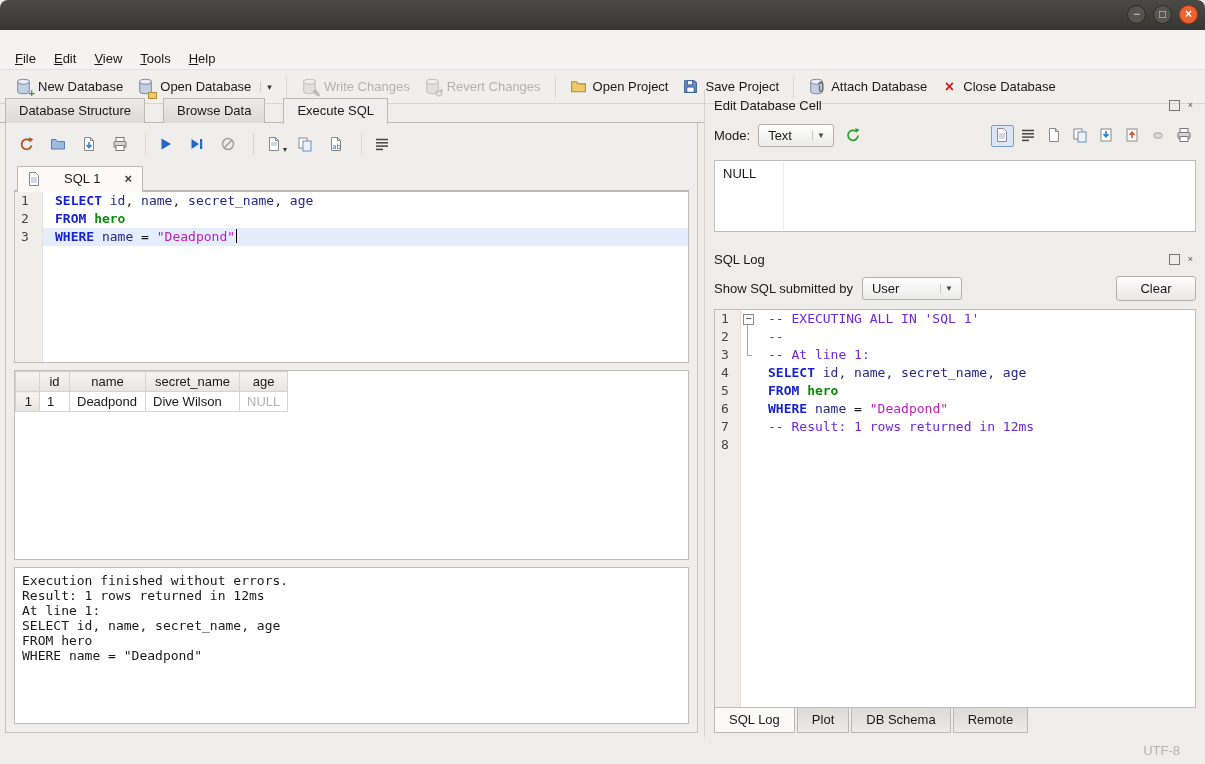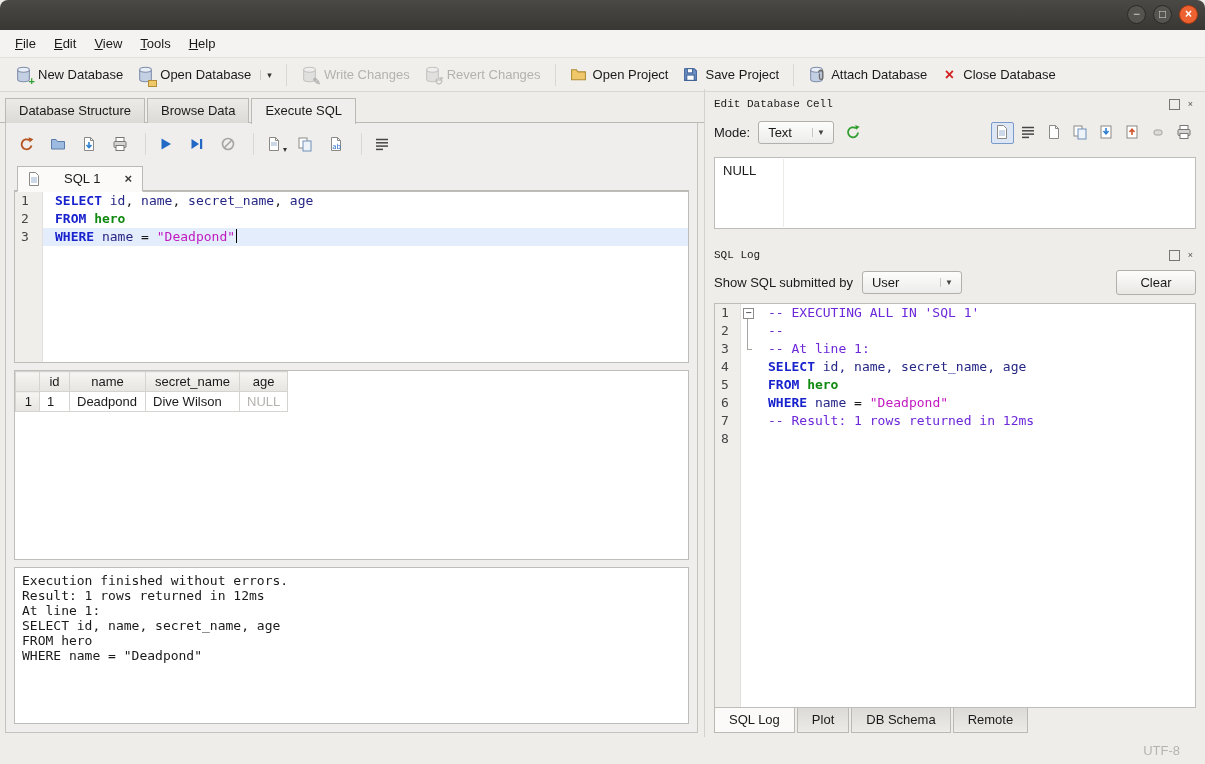--- a/index.html
+++ b/index.html
@@ -7,21 +7,21 @@
   #app { position: relative; width: 1205px; height: 764px; background: #efedea; font-size: 13px; color: #1a1a1a; overflow: hidden; }
 
   
   .titlebar { height: 30px; background: linear-gradient(#4b4945,#393733); border-radius: 8px 8px 0 0; display: flex; align-items: center; justify-content: center; position: relative; }
   .titlebar .title { color: #fff; font-weight: bold; font-size: 13px; }
   .winbtns { position: absolute; right: 7px; top: 5px; display: flex; gap: 7px; }
   .winbtn { width: 19px; height: 19px; border-radius: 50%; background: #56544f; border: 1px solid #2c2a27; color: #d9d7d3; font-size: 12px; line-height: 16px; text-align: center; }
   .winbtn.close { background: #ee6231; border-color: #aa3a10; color: #fff; font-weight: bold; }
 
   
-  .menubar { height: 28px; background: #f4f3f1; display: flex; align-items: center; padding-left: 6px; border-bottom: 1px solid #e3e1dd; }
+  .menubar { height: 40px; background: #f4f3f1; display: flex; align-items: flex-end; padding-left: 6px; border-bottom: 1px solid #e3e1dd; }
   .menu-item { display: inline-block; padding: 3px 9px; }
   .menu-item::first-letter { text-decoration: underline; }
 
   
   .toolbar { height: 34px; background: #f0efec; border-bottom: 1px solid #d9d7d3; display: flex; align-items: center; padding: 0 8px; }
   .tb-btn { display: flex; align-items: center; gap: 6px; padding: 4px 7px; white-space: nowrap; }
   .tb-btn.disabled { color: #b4b2ae; }
   .tb-sep { width: 1px; height: 22px; background: #d9d7d3; margin: 0 7px; flex: none; }
   .tb-dd { border-left: 1px solid #cfcdc9; margin-left: 3px; padding-left: 6px; font-size: 9px; color: #333; }
   .icon16 { width: 17px; height: 17px; display: inline-block; position: relative; flex: none; }
@@ -35,21 +35,21 @@
   .red-x { font-size: 16px; font-weight: bold; color: #d11f1f; line-height: 16px; width: 16px; text-align: center; }
 
   
   .main { position: absolute; top: 89px; left: 0; right: 0; bottom: 27px; display: flex; }
   .left-panel { width: 704px; flex: none; position: relative; padding-top: 9px; }
   .right-panel { flex: 1; border-left: 1px solid #d4d2ce; position: relative; }
 
   
   .tabbar { display: flex; align-items: flex-end; padding-left: 5px; height: 25px; position: relative; }
   .tabbar::after { content: ''; position: absolute; left: 0; right: 0; bottom: 0; border-bottom: 1px solid #bbb9b5; }
-  .tab { padding: 4px 13px 5px; background: linear-gradient(#ecebe8,#dcdad6); border: 1px solid #bbb9b5; border-bottom: none; margin-right: 2px; position: relative; z-index: 1; text-align: center; }
+  .tab { padding: 4px 13px 5px; background: linear-gradient(#ecebe8,#dcdad6); border: 1px solid #bbb9b5; border-bottom: none; margin-right: 18px; position: relative; z-index: 1; text-align: center; }
   .tab.active { background: #efeeec; padding-bottom: 6px; z-index: 3; margin-bottom: -1px; }
 
   .pane { position: absolute; top: 34px; left: 5px; right: 6px; bottom: 4px; border: 1px solid #c5c3bf; border-top: none; background: #efeeec; padding: 8px; display: flex; flex-direction: column; z-index: 2; }
 
   
   .iconrow { display: flex; align-items: center; height: 26px; flex: none; margin-bottom: 7px; }
   .ibtn { width: 26px; height: 24px; display: flex; align-items: center; justify-content: center; position: relative; margin-right: 5px; }
   .ibtn .dd { position: absolute; right: 0; bottom: 2px; font-size: 8px; color: #333; }
 
   
@@ -92,21 +92,21 @@
   td.c-name { width: 76px; }
   td.c-secret { width: 94px; }
   td.null { color: #b4b2ae; width: 40px; }
 
   
   .msg { flex: 1; background: #fff; border: 1px solid #bfbdb9; font-family: "DejaVu Sans Mono", monospace; font-size: 13px; line-height: 15px; padding: 5px 7px; white-space: pre-line; }
 
   
   .rp-inner { position: absolute; inset: 0; padding: 9px 9px 4px; display: flex; flex-direction: column; }
   .sec-title-row { display: flex; align-items: center; flex: none; }
-  .sec-title { font-size: 11px; font-family: Liberation Mono, monospace; }
+  .sec-title { font-size: 13px; }
   .dockbtns { margin-left: auto; display: flex; gap: 5px; align-items: center; }
   .dockbtn { width: 11px; height: 11px; font-size: 9px; line-height: 11px; text-align: center; color: #555; }
   .dockbtn.float { border: 1px solid #777; }
 
   .mode-row { display: flex; align-items: center; margin-top: 11px; flex: none; gap: 8px; justify-content: flex-end; }
   .combo { display: inline-flex; align-items: center; border: 1px solid #b2b0ac; background: linear-gradient(#fdfdfc,#ececea); border-radius: 3px; padding: 3px 4px 3px 9px; gap: 20px; }
   .combo .arr { border-left: 1px solid #c8c6c2; padding: 0 4px; font-size: 8px; color: #444; }
   .mode-icons { margin-left: auto; display: flex; gap: 3px; align-items: center; }
   .mi { width: 23px; height: 22px; display: flex; align-items: center; justify-content: center; border: 1px solid transparent; }
   .mi.pressed { border: 1px solid #7a9ac9; background: #dce6f4; border-radius: 2px; }

